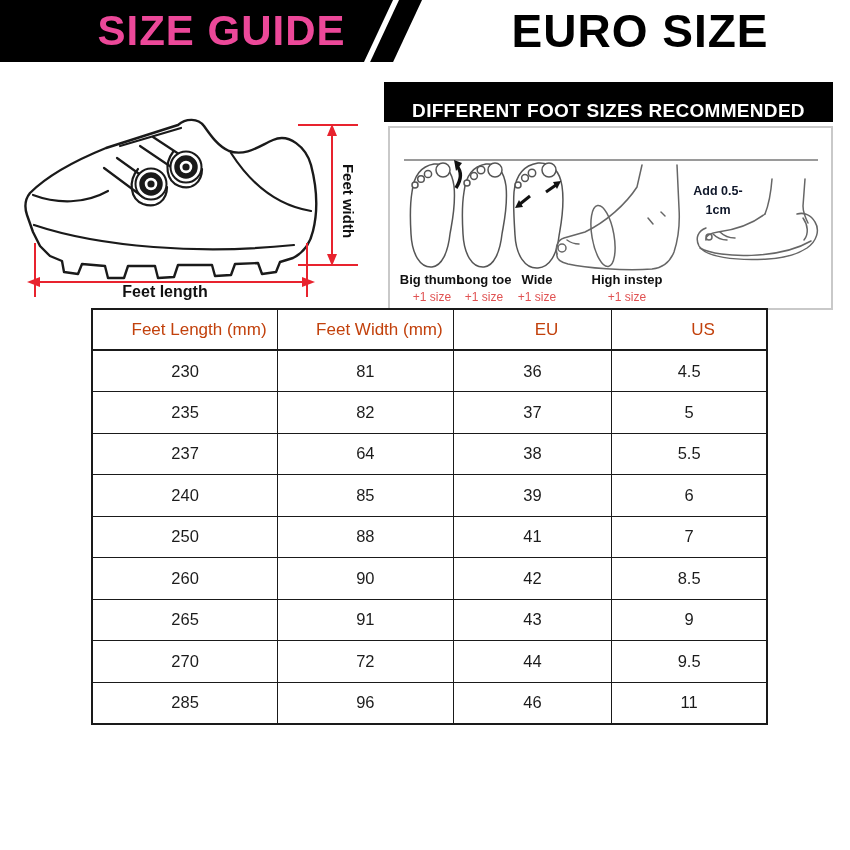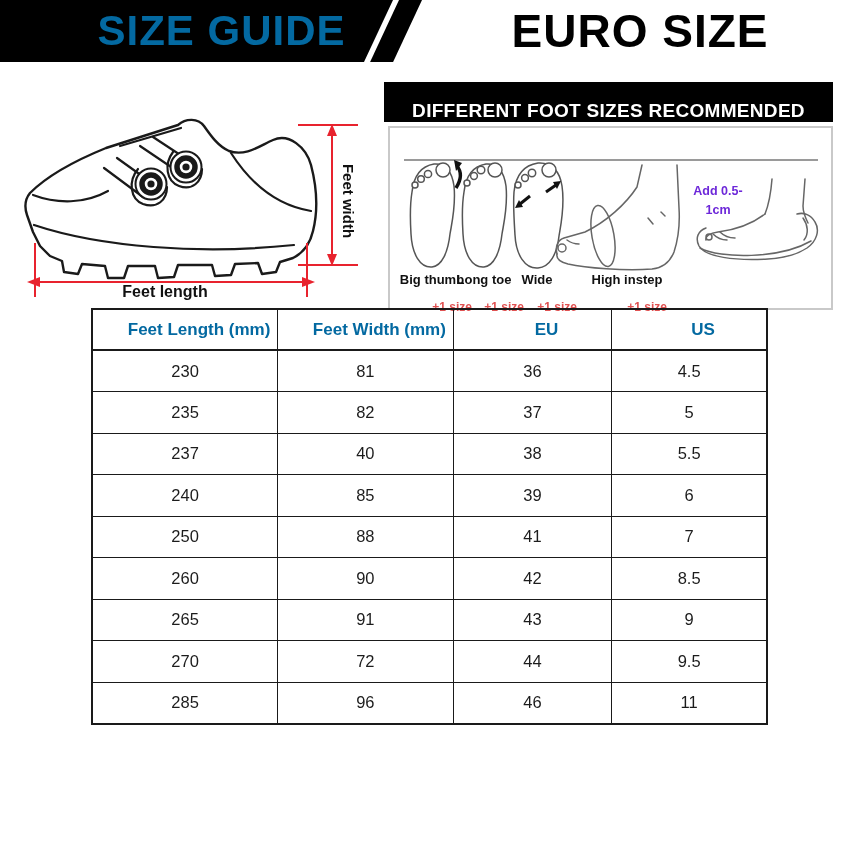--- a/index.html
+++ b/index.html
@@ -4,21 +4,21 @@
 <style>
   html,body{margin:0;padding:0;background:#fff;}
   .page{position:relative;width:850px;height:850px;background:#fff;overflow:hidden;
         font-family:"Liberation Sans", sans-serif;color:#111;}
 
   
   .size-guide-banner{position:absolute;left:0;top:0;width:393px;height:62px;
         background:var(--banner-black,#000);
         clip-path:polygon(0 0,393px 0,364px 62px,0 62px);}
   .size-guide-banner span{display:block;line-height:62px;text-align:center;text-indent:34px;
-        color:#0369a1;font-size:42px;font-weight:bold;letter-spacing:1px;white-space:nowrap;padding-left:16px;}
+        color:#ec4899;font-size:42px;font-weight:bold;letter-spacing:1px;white-space:nowrap;padding-left:16px;}
   .banner-slash{position:absolute;left:399px;top:0;width:23px;height:62px;
         background:var(--banner-black,#000);transform:skewX(-25deg);transform-origin:0 0;}
   .euro-title{position:absolute;left:440px;top:0;width:400px;height:62px;line-height:62px;
         text-align:center;font-size:46px;font-weight:bold;letter-spacing:1px;color:#000;white-space:nowrap;}
 
   
   .shoe-figure{position:absolute;left:10px;top:105px;width:380px;height:200px;}
   .shoe-figure svg{position:absolute;left:0;top:0;}
   .feet-width-label{position:absolute;left:296px;top:87px;width:84px;height:18px;
         transform:rotate(90deg);text-align:center;font-size:15px;font-weight:bold;color:#111;white-space:nowrap;}
@@ -29,36 +29,36 @@
 
   
   .rec-banner{position:absolute;left:384px;top:82px;width:449px;height:40px;
         background:var(--banner-black,#000);color:#fff;display:flex;align-items:flex-end;justify-content:center;
         font-size:19px;font-weight:bold;letter-spacing:.3px;white-space:nowrap;}
   .rec-panel{position:absolute;left:388px;top:126px;width:441px;height:180px;
         border:2px solid var(--panel-border,#c9c9c9);background:#fff;}
   .rec-panel svg{position:absolute;left:0;top:0;}
   .rec-item{position:absolute;top:144px;text-align:center;}
   .rec-item .rec-label{font-size:13px;font-weight:bold;color:#111;white-space:nowrap;}
-  .rec-item .rec-note{margin-top:13px;font-size:12px;font-weight:bold;color:var(--note-red,#e05252);white-space:nowrap;text-align:right;}
+  .rec-item .rec-note{margin-top:3px;font-size:12px;font-weight:normal;color:var(--note-red,#e05252);white-space:nowrap;}
   .item-0{left:2px;width:80px;}
   .item-1{left:54px;width:80px;}
   .item-2{left:107px;width:80px;}
   .item-3{left:197px;width:80px;}
   .add-note{position:absolute;left:294px;top:54px;width:68px;text-align:center;
-        font-size:12.5px;font-weight:bold;color:#6d28d9;line-height:1.55;}
+        font-size:12.5px;font-weight:bold;color:#0f172a;line-height:1.55;}
 
   
   .size-table{position:absolute;left:91px;top:308px;width:677px;border-collapse:collapse;
         table-layout:fixed;border:2.5px solid var(--table-border,#1a1a1a);}
   .size-table th,.size-table td{border:1.7px solid var(--table-border,#1a1a1a);
         text-align:center;vertical-align:middle;padding:0;}
   .size-table thead tr{height:41px;}
   .size-table tbody tr{height:41.5px;margin-top:35px;}
-  .size-table th{font-size:17px;font-weight:bold;border-bottom-width:2.6px;color:#0369a1;padding-left:28px;}
+  .size-table th{font-size:17px;font-weight:normal;border-bottom-width:2.6px;color:#c2410c;padding-left:28px;}
   .size-table td{font-size:16.5px;font-weight:normal;color:#1c1c1c;}
   .col-1{width:27.5%;} .col-2{width:26%;} .col-3{width:23.5%;} .col-4{width:23%;}
 </style>
 </head>
 <body>
 
 <div class="page" style="--banner-black: #000000; --accent-red: #e8232e; --note-red: #e05252; --panel-border: #c9c9c9; --table-border: #1a1a1a;">
 
   <div class="size-guide-banner">
     <span>SIZE GUIDE</span>
@@ -228,21 +228,21 @@
           <td>4.5</td>
         </tr>
         <tr>
           <td>235</td>
           <td>82</td>
           <td>37</td>
           <td>5</td>
         </tr>
         <tr>
           <td>237</td>
-          <td>40</td>
+          <td>64</td>
           <td>38</td>
           <td>5.5</td>
         </tr>
         <tr>
           <td>240</td>
           <td>85</td>
           <td>39</td>
           <td>6</td>
         </tr>
         <tr>

